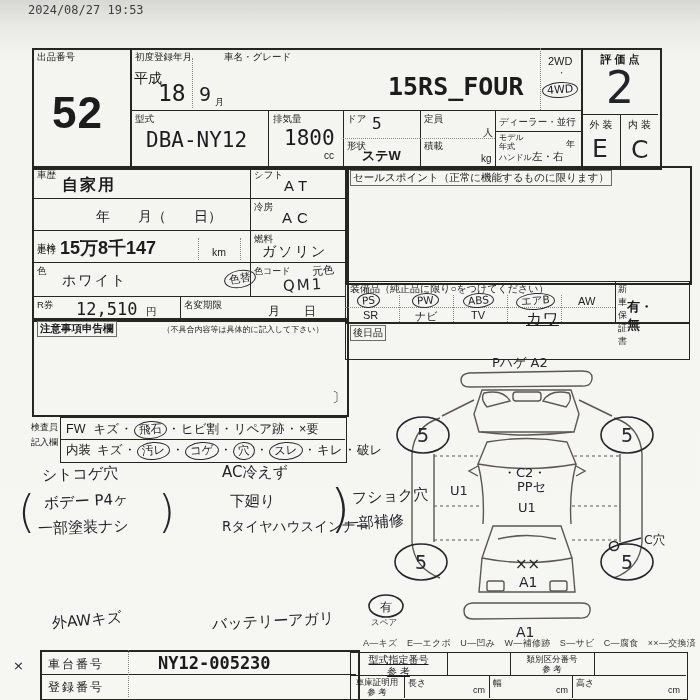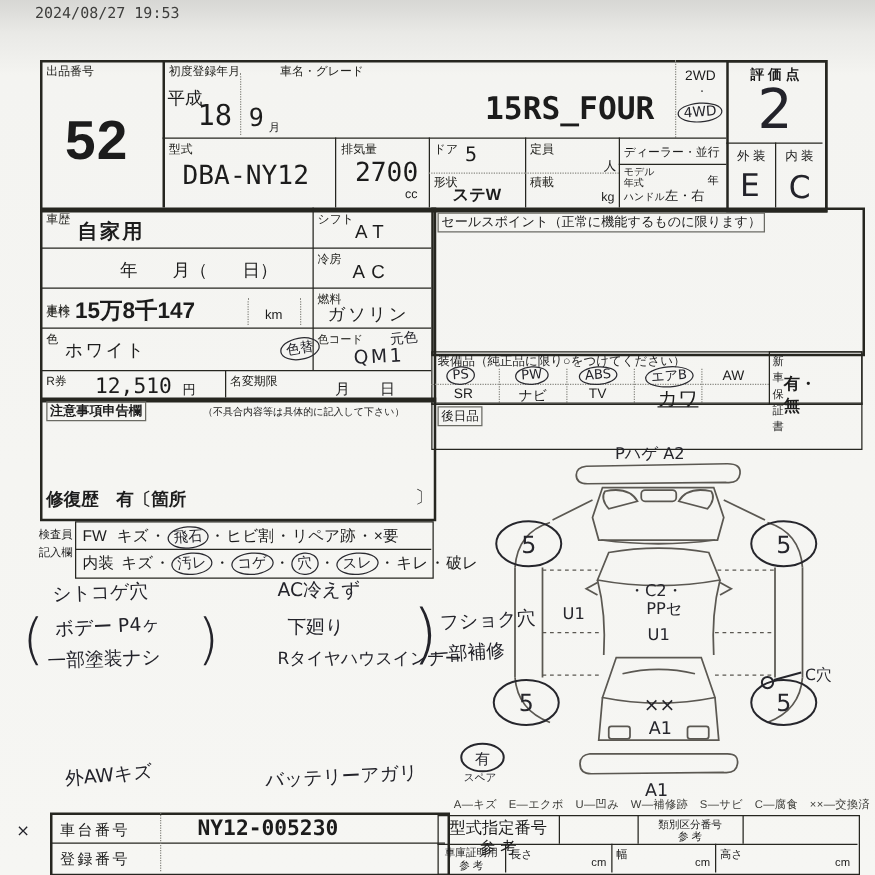--- a/index.html
+++ b/index.html
@@ -60,21 +60,21 @@
   <div class="abs" style="left:583px;top:118px;width:36px;text-align:center;font-size:10px;">外 装</div>
   <div class="abs" style="left:622px;top:118px;width:35px;text-align:center;font-size:10px;">内 装</div>
   <div class="abs hw" style="left:592px;top:134px;font-size:25px;">E</div>
   <div class="abs hw" style="left:631px;top:135px;font-size:25px;">C</div>
 
   <div class="hline" style="left:130px;top:110px;width:451px;"></div>
   <div class="cell-lbl" style="left:135px;top:113px;">型式</div>
   <div class="abs mono" style="left:146px;top:128px;font-size:21px;">DBA-NY12</div>
   <div class="vline" style="left:268px;top:110px;height:56px;"></div>
   <div class="cell-lbl" style="left:273px;top:113px;">排気量</div>
-  <div class="abs mono" style="left:284px;top:126px;font-size:21px;">2700</div>
+  <div class="abs mono" style="left:284px;top:126px;font-size:21px;">1800</div>
   <div class="abs" style="left:324px;top:150px;font-size:10px;">cc</div>
 
   <div class="vline" style="left:343px;top:110px;height:56px;"></div>
   <div class="cell-lbl" style="left:347px;top:113px;">ドア</div>
   <div class="abs mono" style="left:372px;top:114px;font-size:16px;">5</div>
   <div class="hline" style="left:343px;top:138px;width:77px;border-top:1px dotted #8a8a84;"></div>
   <div class="cell-lbl" style="left:347px;top:140px;">形状</div>
   <div class="abs" style="left:362px;top:147px;font-size:13px;font-weight:bold;">ステW</div>
 
   <div class="vline" style="left:420px;top:110px;height:56px;"></div>
@@ -111,39 +111,38 @@
 
   <div class="cell-lbl" style="left:37px;top:244px;">走行</div>
   <div class="abs" style="left:60px;top:236px;font-size:18px;font-weight:bold;">15万8千147</div>
   <div class="abs dotl" style="left:198px;top:238px;height:22px;"></div>
   <div class="abs" style="left:212px;top:246px;font-size:10.5px;">km</div>
   <div class="abs dotl" style="left:240px;top:238px;height:22px;"></div>
   <div class="cell-lbl" style="left:254px;top:233px;">燃料</div>
   <div class="abs" style="left:262px;top:243px;font-size:14px;letter-spacing:2px;">ガソリン</div>
 
   <div class="cell-lbl" style="left:37px;top:265px;">色</div>
-  <div class="abs" style="left:52px;top:272px;font-size:14px;letter-spacing:2px;">ホワイト</div>
+  <div class="abs" style="left:62px;top:272px;font-size:14px;letter-spacing:2px;">ホワイト</div>
   <div class="abs hw circ" style="left:224px;top:270px;font-size:11px;transform:rotate(-10deg);">色替</div>
   <div class="cell-lbl" style="left:254px;top:265px;font-size:9px;">色コード</div>
   <div class="abs hw" style="left:312px;top:263px;font-size:11px;transform:rotate(-6deg);">元色</div>
   <div class="abs hw" style="left:283px;top:276px;font-size:15px;transform:rotate(-3deg);letter-spacing:2px;">QM1</div>
 
   <div class="cell-lbl" style="left:37px;top:299px;">R券</div>
   <div class="abs mono" style="left:76px;top:299px;font-size:17px;">12,510</div>
   <div class="abs" style="left:146px;top:305px;font-size:10.5px;">円</div>
   <div class="vline" style="left:180px;top:296px;height:22px;"></div>
   <div class="cell-lbl" style="left:184px;top:299px;">名変期限</div>
   <div class="abs" style="left:268px;top:303px;font-size:12px;">月　　日</div>
 
   <div class="box" style="left:32px;top:318px;width:313px;height:95px;border-width:2px;"></div>
   <div class="abs" style="left:37px;top:321px;font-size:10.5px;font-weight:bold;">
     <span class="tag">注意事項申告欄</span>
     <span style="font-size:8px;font-weight:normal;margin-left:43px;">（不具合内容等は具体的に記入して下さい）</span>
   </div>
-  <div class="abs" style="left:37px;top:391px;font-size:14px;font-weight:bold;">修復歴　有〔箇所</div>
   <div class="abs" style="left:332px;top:389px;font-size:14px;">〕</div>
 
   <div class="abs" style="left:31px;top:421px;font-size:9px;">検査員</div>
   <div class="abs" style="left:31px;top:436px;font-size:9px;">記入欄</div>
   <div class="box" style="left:60px;top:417px;width:285px;height:44px;"></div>
   <div class="hline" style="left:60px;top:439px;width:285px;"></div>
   <div class="abs" style="left:66px;top:421px;font-size:12.5px;white-space:nowrap;">
     <span style="margin-right:8px;">FW</span><span>キズ</span><span class="sep">・</span><span class="hw circ" style="font-size:11.5px;">飛石</span><span class="sep">・</span><span>ヒビ割</span><span class="sep">・</span><span>リペア跡</span><span class="sep">・</span><span>×要</span>
   </div>
   <div class="abs" style="left:66px;top:442px;font-size:12.5px;white-space:nowrap;">
@@ -278,21 +277,21 @@
 
   <div class="box" style="left:350px;top:652px;width:336px;height:46px;"></div>
   <div class="hline" style="left:350px;top:675px;width:336px;"></div>
   <div class="vline" style="left:447px;top:652px;height:23px;"></div>
   <div class="vline" style="left:510px;top:652px;height:23px;"></div>
   <div class="vline" style="left:594px;top:652px;height:23px;"></div>
   <div class="vline" style="left:404px;top:675px;height:23px;"></div>
   <div class="vline" style="left:489px;top:675px;height:23px;"></div>
   <div class="vline" style="left:572px;top:675px;height:23px;"></div>
 
-  <div class="abs" style="left:352px;top:654px;width:93px;text-align:center;font-size:13px;line-height:1.2;">
+  <div class="abs" style="left:352px;top:654px;width:93px;text-align:center;font-size:10px;line-height:1.2;text-decoration:underline;">
     <div>型式指定番号</div>
     <div>参 考</div>
   </div>
   <div class="abs" style="left:512px;top:654px;width:80px;text-align:center;font-size:8.5px;line-height:1.2;">
     <div>類別区分番号</div>
     <div>参 考</div>
   </div>
   <div class="abs" style="left:351px;top:677px;width:52px;text-align:center;font-size:8.5px;line-height:1.2;">
     <div>車庫証明用</div>
     <div>参 考</div>

